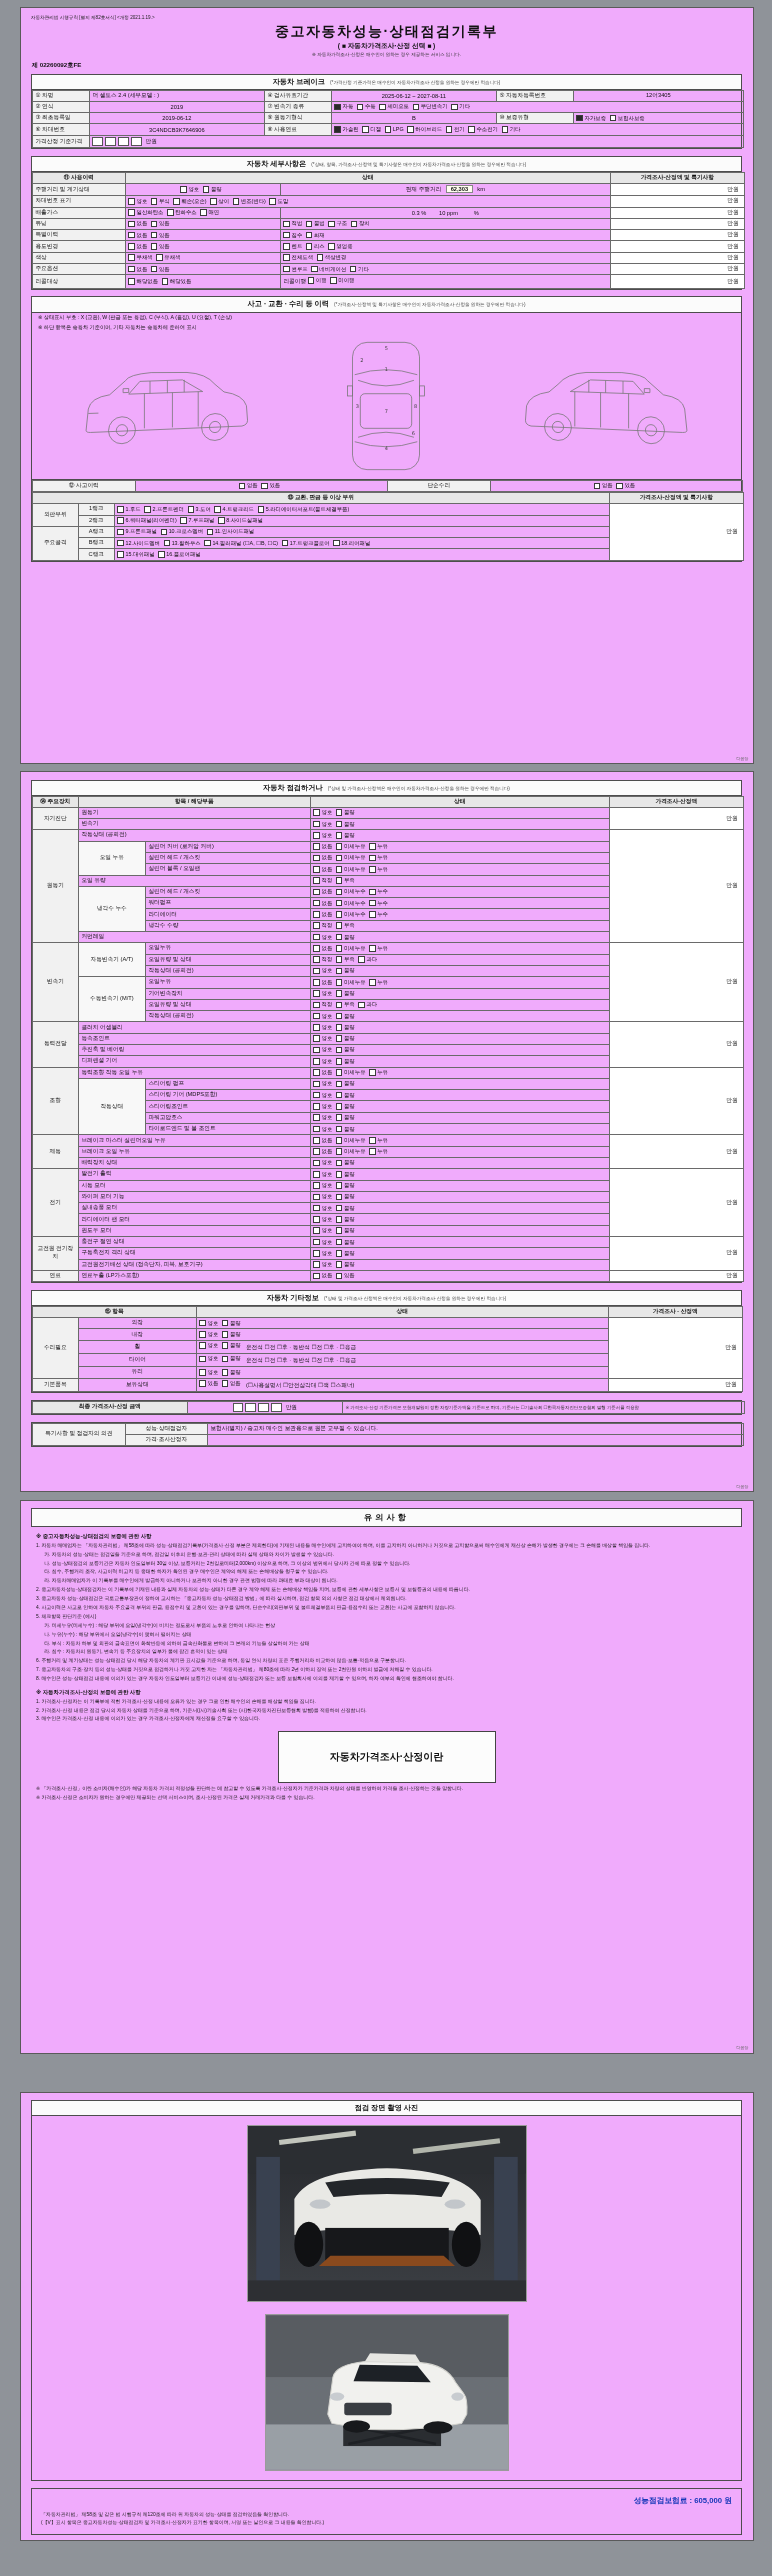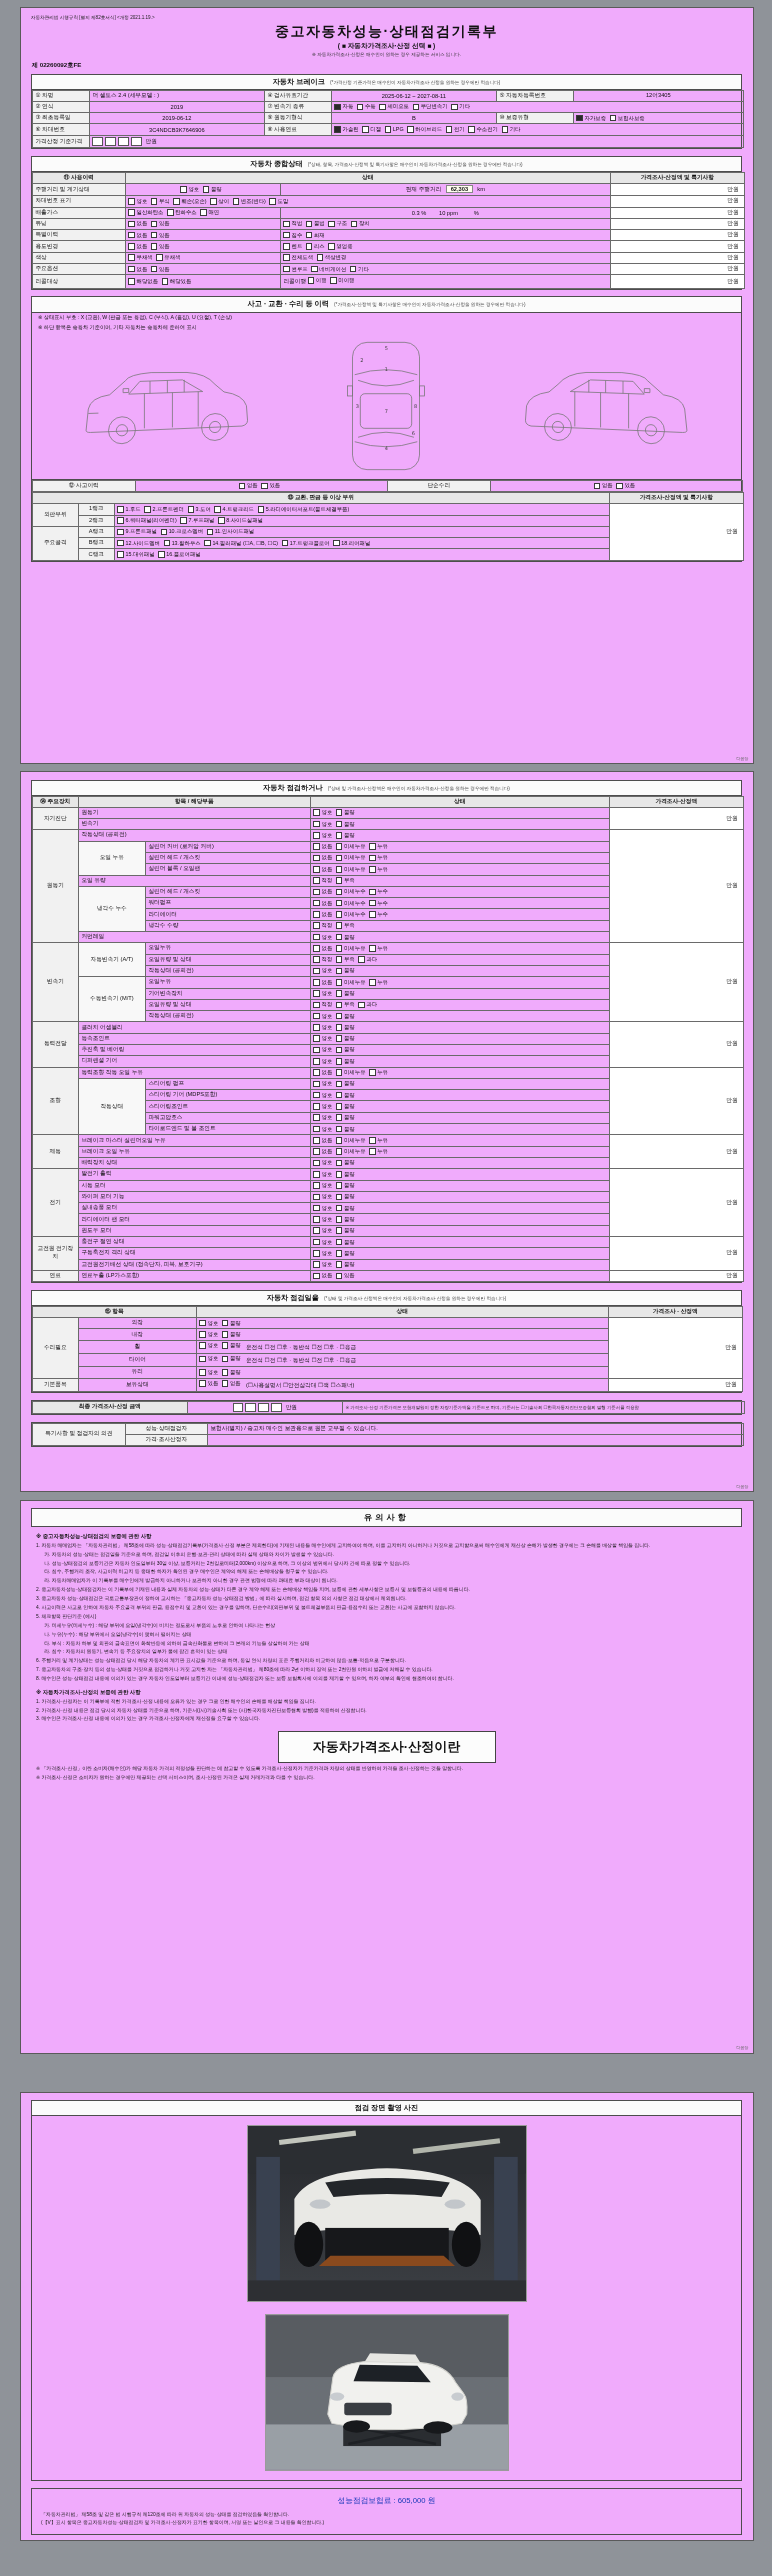--- a/index.html
+++ b/index.html
@@ -47,27 +47,27 @@
   .legend{font-size:5.2px;padding:1.5px 6.2px;color:#111;}
   .diagrams{display:flex;justify-content:space-around;align-items:center;padding:6.2px 3.1px;border-bottom:0.5px solid #4d4d4d;}
   .nextpg{position:absolute;right:4.1px;bottom:2.1px;font-size:4.1px;color:#666;}
   .noticetitle{
     text-align:center;font-size:8.2px;font-weight:bold;border:0.5px solid #4d4d4d;
     padding:3.1px 0;margin-bottom:5.2px;background:#fbfbfb;letter-spacing:3.1px;
   }
   .para{font-size:4.9px;line-height:1.55;margin:1.3px 5.2px;color:#151515;}
   .para.h{font-weight:bold;margin-top:5.2px;font-size:5.4px;}
   .para.n2{padding-left:8.2px;}
-  .defbox{margin:8.2px auto 2.1px auto;width:216px;border:0.8px solid #444;text-align:center;font-weight:bold;font-size:13px;padding:6px 0;background:#fcfcfc;}
+  .defbox{margin:8.2px auto 2.1px auto;width:216px;border:0.8px solid #444;text-align:center;font-weight:bold;font-size:10px;padding:18px 0;background:#fcfcfc;}
   .photos{display:flex;flex-direction:column;align-items:center;gap:11.3px;padding:9.3px 0;}
   .photo{border:0.5px solid #9a9a9a;display:block;}
   .signsec{border:0.5px solid #4d4d4d;margin-top:7.2px;}
   .signbar{border-bottom:0.5px solid #4d4d4d;text-align:center;font-weight:bold;font-size:7.7px;padding:2.6px 0;letter-spacing:4.1px;background:#fbfbfb;}
   .signbody{padding:5.2px 9.3px 7.2px 9.3px;}
-  .insurance{text-align:center;font-size:7.7px;font-weight:normal;color:#1537b8;margin:2.1px 0 5.2px 0;}
+  .insurance{text-align:right;font-size:7.7px;font-weight:bold;color:#1537b8;margin:2.1px 0 5.2px 0;}
   .signline{font-size:4.9px;color:#222;margin:1.5px 0;}
   svg text{font-family:"DejaVu Sans",sans-serif;}
 </style>
 </head>
 <body>
 
 <div class="page" style="min-height:757px;">
   <div class="formref">자동차관리법 시행규칙 [별지 제82호서식] &lt;개정 2021.1.19.&gt;</div>
   <h1 class="doctitle">중고자동차성능·상태점검기록부</h1>
   <div class="subtitle">( ■ 자동차가격조사·산정 선택 ■ )</div>
@@ -162,21 +162,21 @@
           <tr>
             <td class="lab"><span>가격산정 기준가격</span></td>
             <td colspan="5"><span class="numbox"></span><span class="numbox"></span><span class="numbox"></span><span class="numbox"></span><span> 만원</span></td>
           </tr>
         </tbody>
     </table>
   </div>
 
   <div class="sec">
     <div class="secbar">
-      <span>자동차 종합상태</span>
+      <span>자동차 세부사항은</span>
       <span class="secnote">(*상태, 항목, 가격조사·산정액 및 특기사항은 매수인이 자동차가격조사·산정을 원하는 경우에만 적습니다)</span>
     </div>
     <table>
       <colgroup>
           <col style="width:93px">
           <col style="width:155px">
           <col style="width:330px">
           <col style="width:134px">
         </colgroup>
       <tbody>
@@ -1055,21 +1055,21 @@
                 <span>있음</span>
               </span></td>
             <td class="price"><span>만원</span></td>
           </tr>
         </tbody>
     </table>
   </div>
 
   <div class="sec">
     <div class="secbar">
-      <span>자동차 점검일을</span>
+      <span>자동차 기타정보</span>
       <span class="secnote">(*상태 및 가격조사·산정액은 매수인이 자동차가격조사·산정을 원하는 경우에만 적습니다)</span>
     </div>
     <table>
       <colgroup>
           <col style="width:46px">
           <col style="width:118px">
           <col style="width:412px">
           <col style="width:134px">
         </colgroup>
       <tbody>

